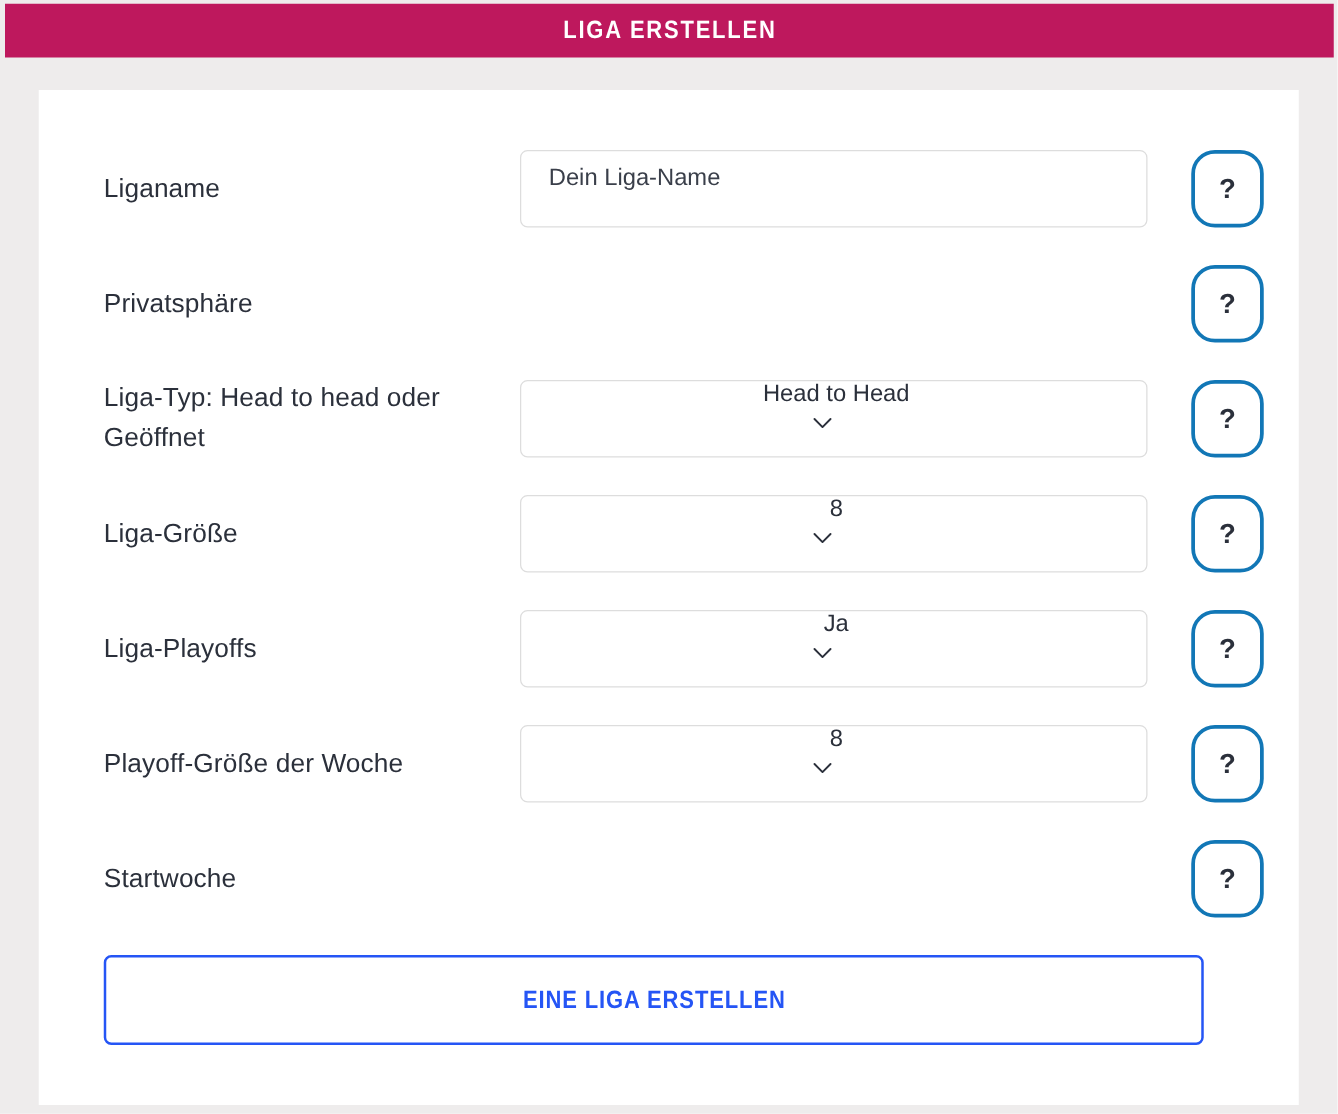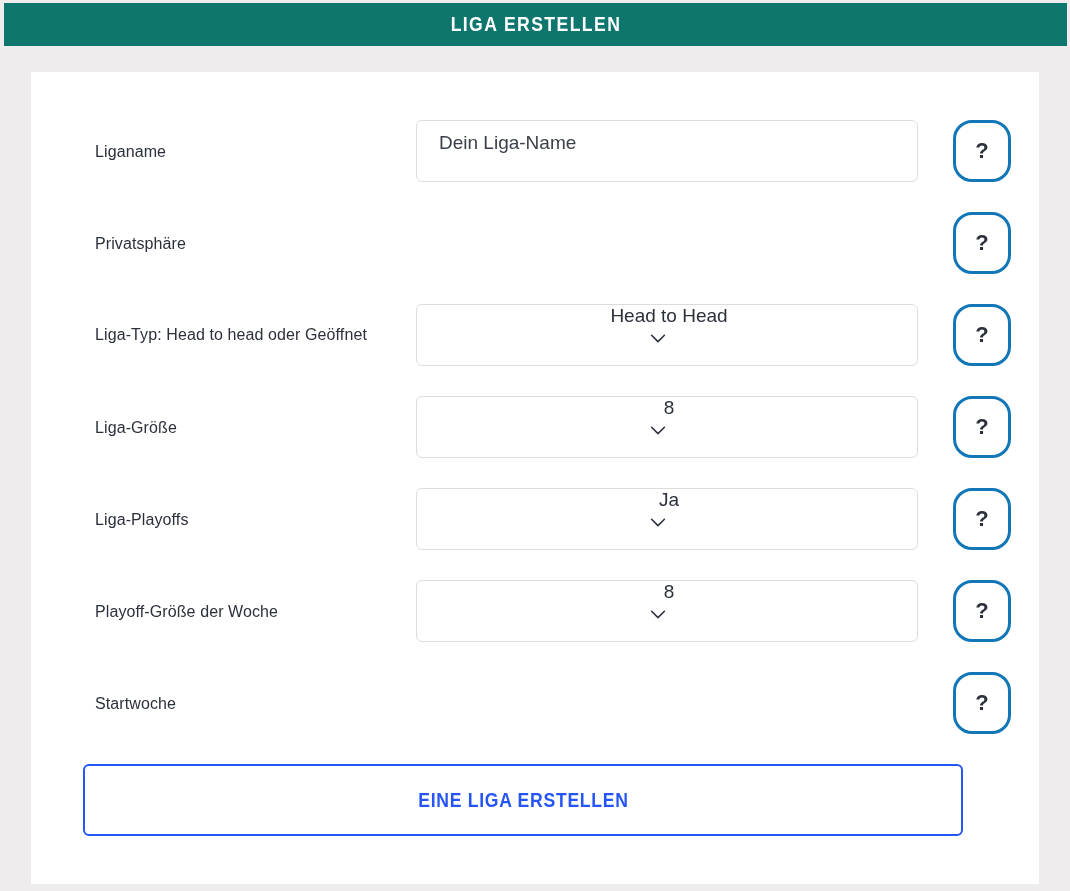--- a/index.html
+++ b/index.html
@@ -16,21 +16,21 @@
     position: relative;
   }
 
   
   .page-header {
     position: absolute;
     left: 4px;
     top: 3px;
     width: 1063px;
     height: 43px;
-    background: #0f766e;
+    background: #be185d;
     display: flex;
     align-items: center;
     justify-content: center;
     box-sizing: border-box;
   }
   .page-header-title {
     color: #ffffff;
     font-family: "Liberation Sans Narrow", "Liberation Sans", sans-serif;
     font-size: 20px;
     font-weight: bold;
@@ -64,33 +64,33 @@
     position: relative;
     display: flex;
     align-items: center;
     height: 62px;
     margin-bottom: 30px;
   }
   .form-row.row-liganame { margin-bottom: 30px; }
 
   .field-label {
     position: absolute;
-    left: 12px;
+    left: 0;
     top: 50%;
     transform: translateY(-50%);
     width: 340px;
     color: #2b303b;
-    font-size: 16px;
+    font-size: 21px;
     line-height: 25px;
     letter-spacing: 0.1px;
     z-index: 2;
   }
   .field-label.two-line {
     width: 350px;
-    line-height: 22px;
+    line-height: 32px;
   }
 
   .control-wrap {
     position: absolute;
     left: 333px;
     top: 0;
     width: 502px;
     height: 62px;
   }
 

